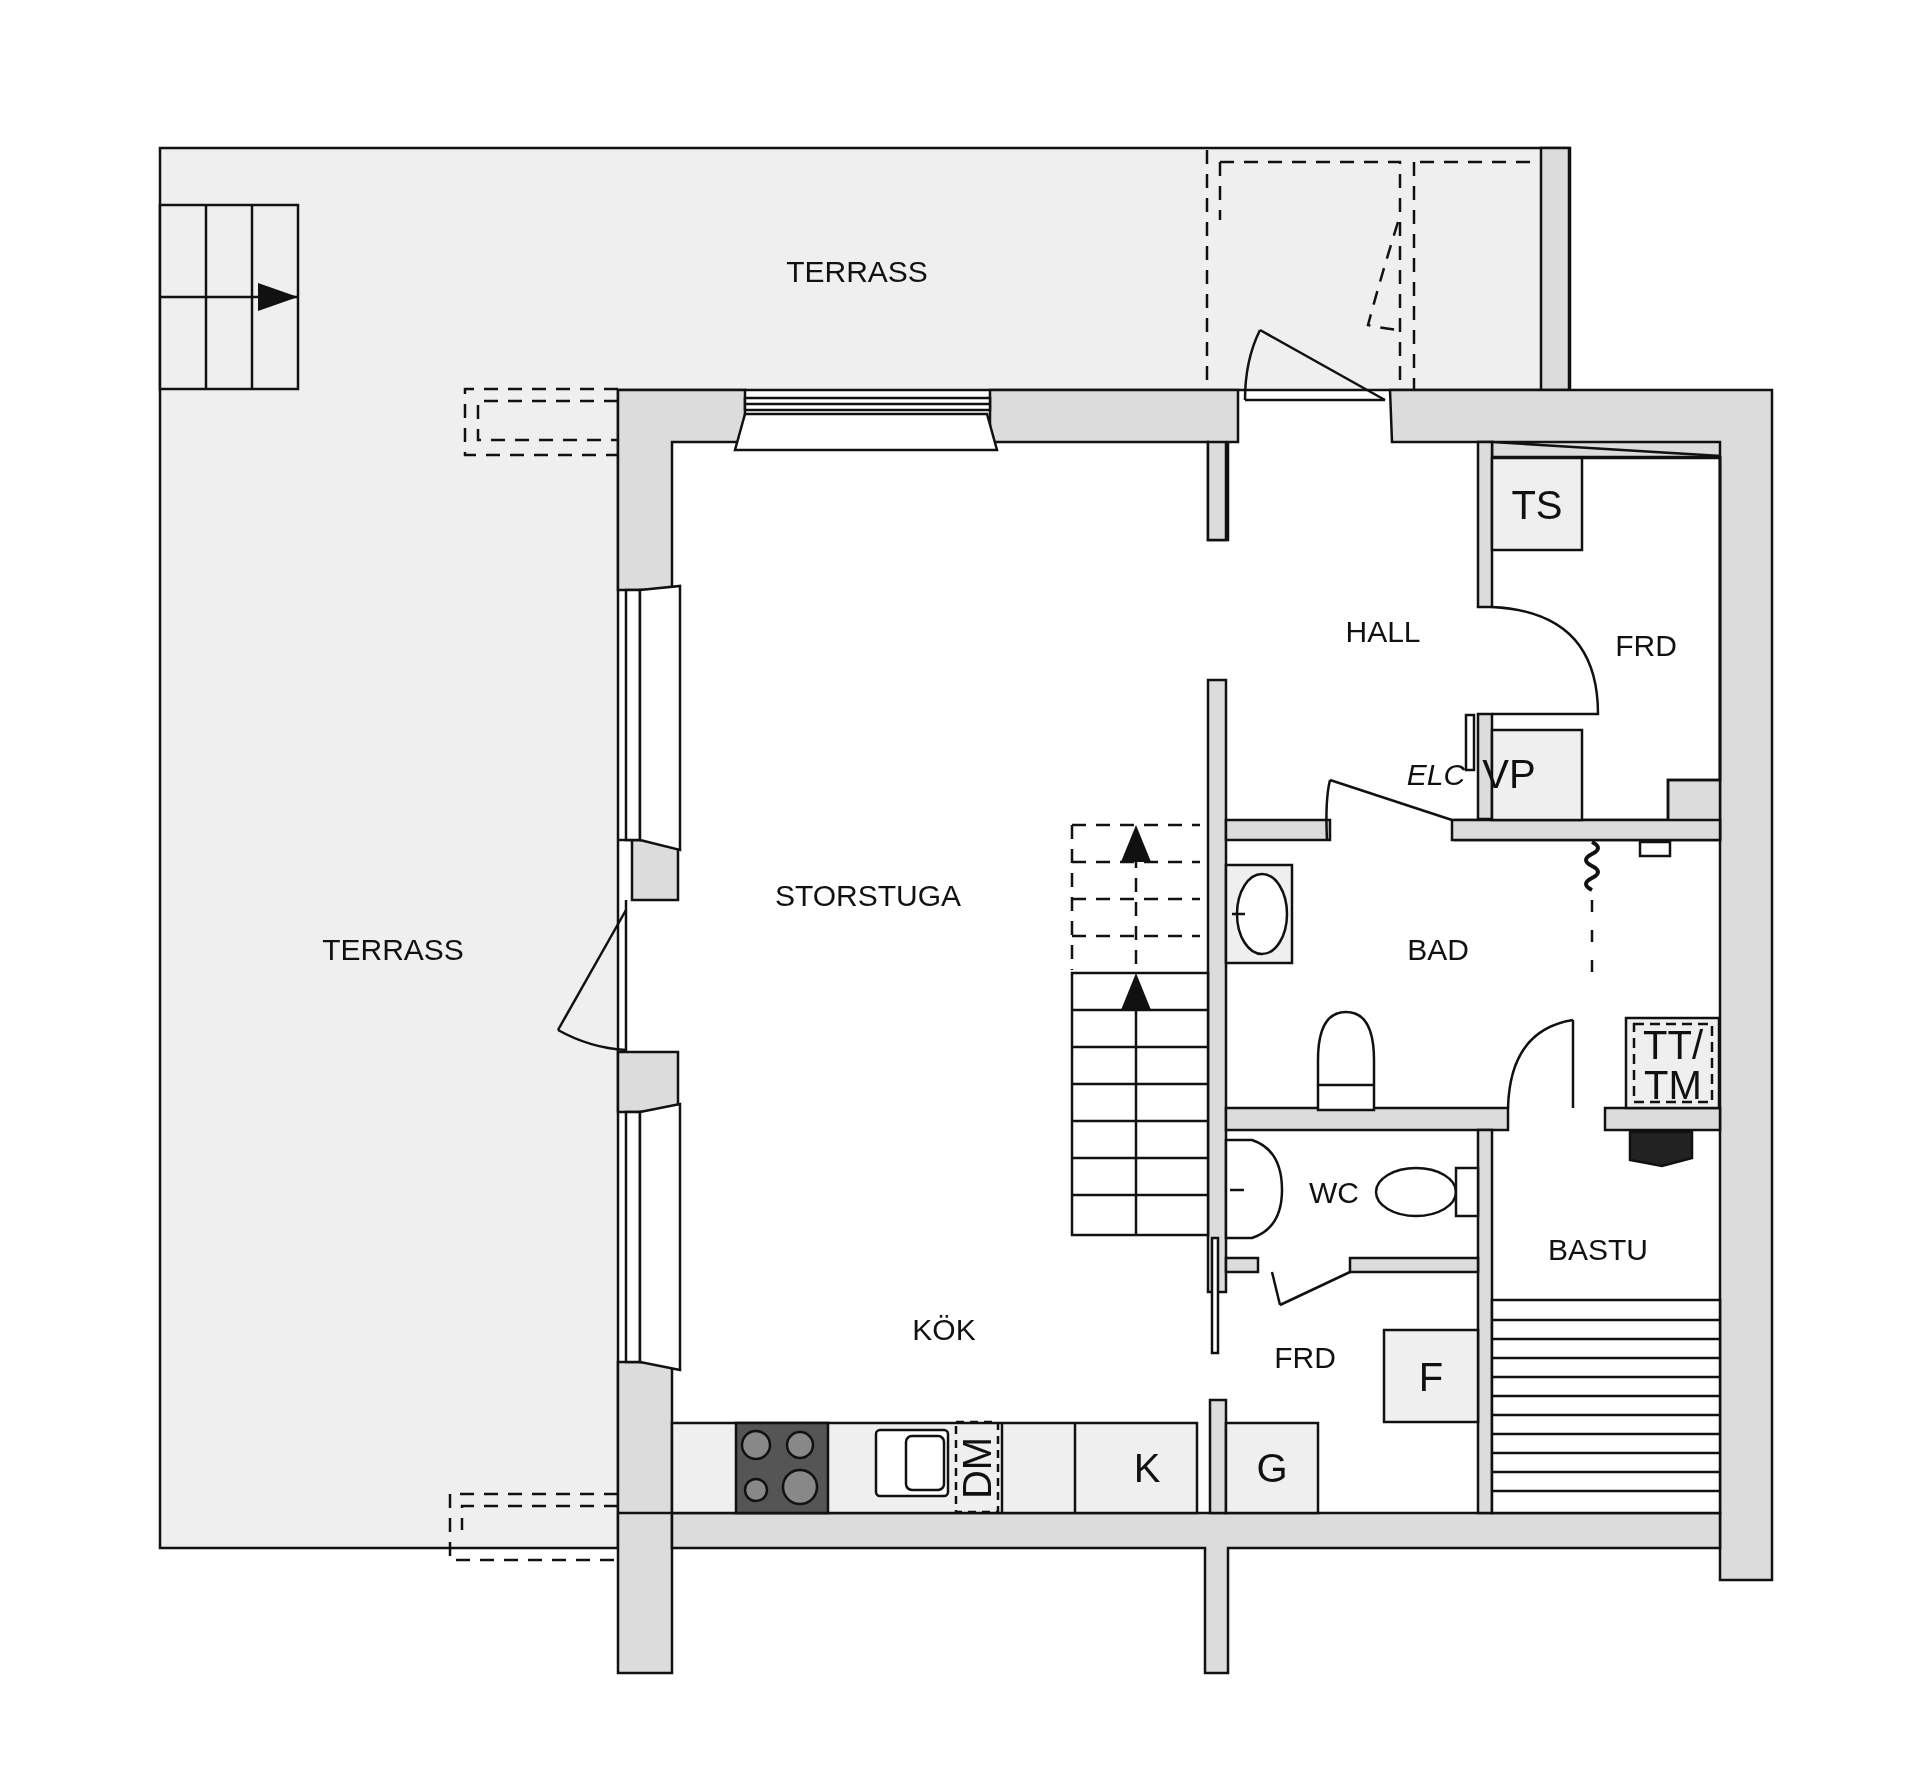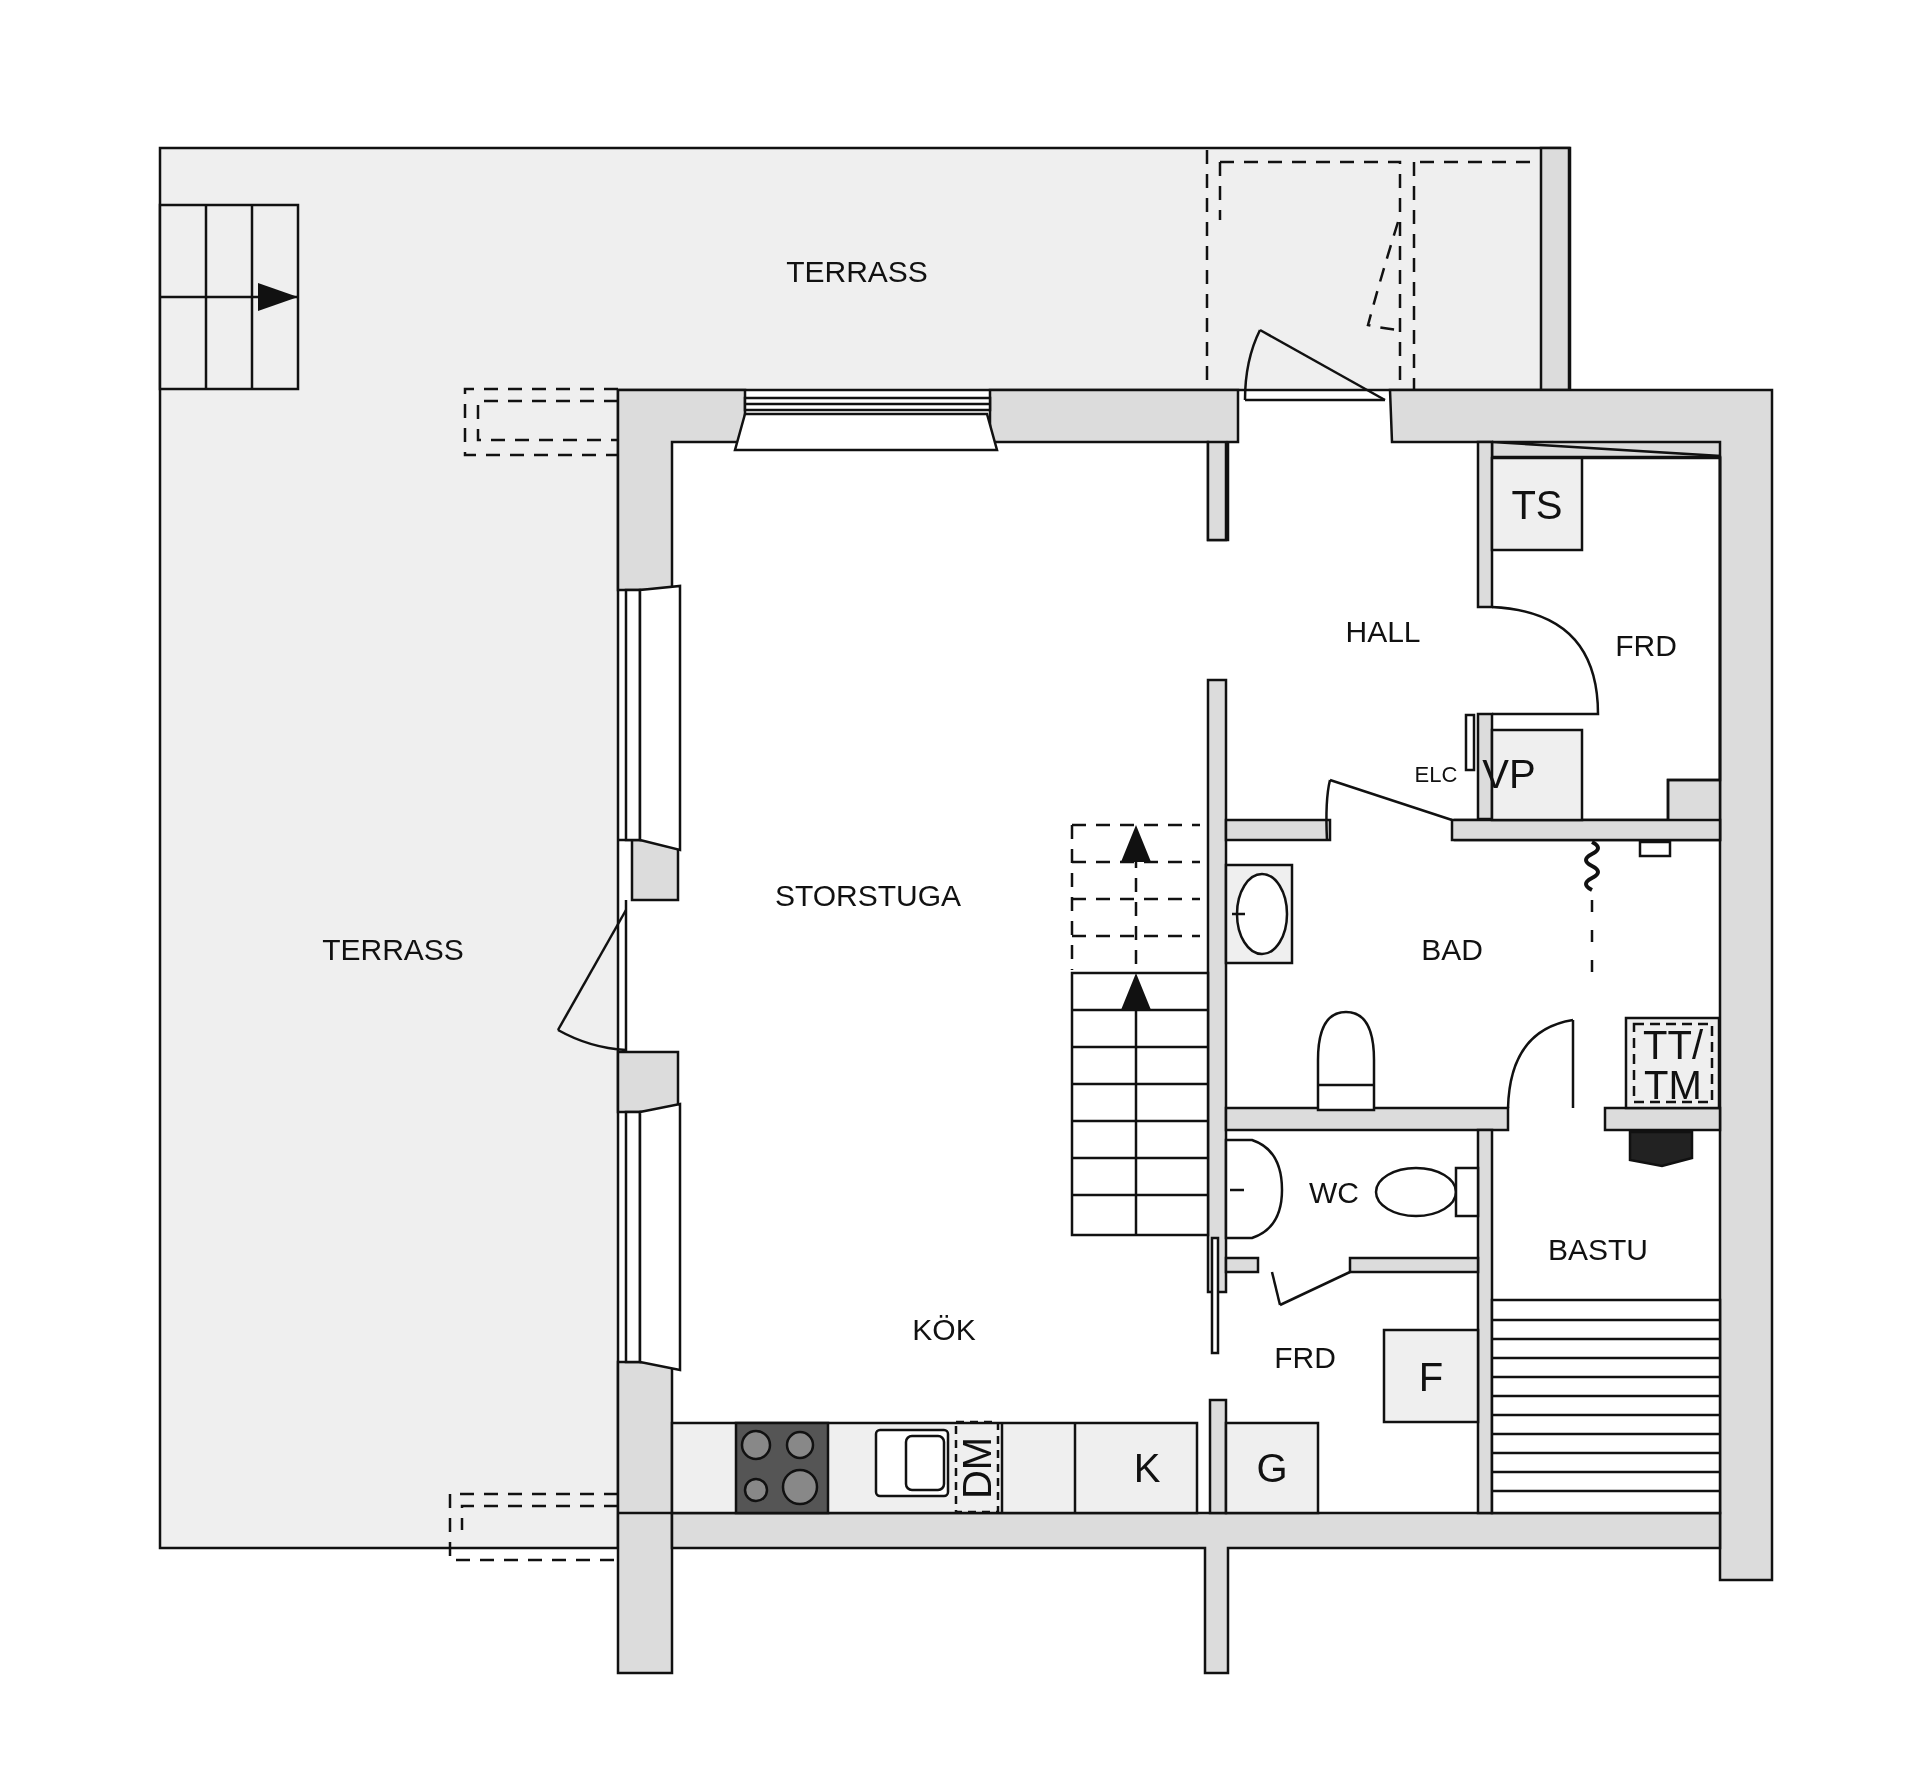--- a/index.html
+++ b/index.html
@@ -1,21 +1,21 @@
 <!DOCTYPE html>
 <html><head>
 <meta charset="utf-8">
 <style>
   html, body { margin:0; padding:0; background:#ffffff; }
   body { width:1920px; height:1787px; position:relative; overflow:hidden; font-family:"Liberation Sans", sans-serif; }
   svg { position:absolute; left:0; top:0; }
   .lbl { position:absolute; color:#111; font-family:"Liberation Sans", sans-serif; white-space:nowrap; transform:translate(-50%,-50%); line-height:1; }
   .lg { font-size:30px; }
   .md { font-size:40px; }
-  .sm { font-size:22px; }
+  .sm { font-size:30px;font-style:italic; }
 </style>
 </head>
 <body>
 
 <svg width="1920" height="1787" viewBox="0 0 1920 1787" xmlns="http://www.w3.org/2000/svg">
   <g stroke="#111" stroke-width="2.5" fill="none">
 
     <path d="M160 148 H1570 V390 H618 V1548 H160 Z" fill="#efefef"></path>
 
     <g>
@@ -210,21 +210,21 @@
     </g>
   </g>
 </svg>
 
 <div class="lbl lg" style="left:857px;top:272px;">TERRASS</div>
 <div class="lbl lg" style="left:393px;top:950px;">TERRASS</div>
 <div class="lbl lg" style="left:868px;top:896px;">STORSTUGA</div>
 <div class="lbl lg" style="left:944px;top:1330px;">KÖK</div>
 <div class="lbl lg" style="left:1346px;top:632px;margin-left:37px;">HALL</div>
 <div class="lbl lg" style="left:1646px;top:646px;">FRD</div>
-<div class="lbl lg" style="left:1438px;top:950px;margin-left:14px;">BAD</div>
+<div class="lbl lg" style="left:1438px;top:950px;">BAD</div>
 <div class="lbl lg" style="left:1334px;top:1193px;">WC</div>
 <div class="lbl lg" style="left:1305px;top:1358px;">FRD</div>
 <div class="lbl lg" style="left:1598px;top:1250px;">BASTU</div>
 
 <div class="lbl md" style="left:1537px;top:505px;">TS</div>
 <div class="lbl md" style="left:1509px;top:774px;">VP</div>
 <div class="lbl sm" style="left:1436px;top:775px;">ELC</div>
 <div class="lbl md" style="left:1673px;top:1045px;">TT/</div>
 <div class="lbl md" style="left:1673px;top:1085px;">TM</div>
 <div class="lbl md" style="left:1431px;top:1377px;">F</div>

